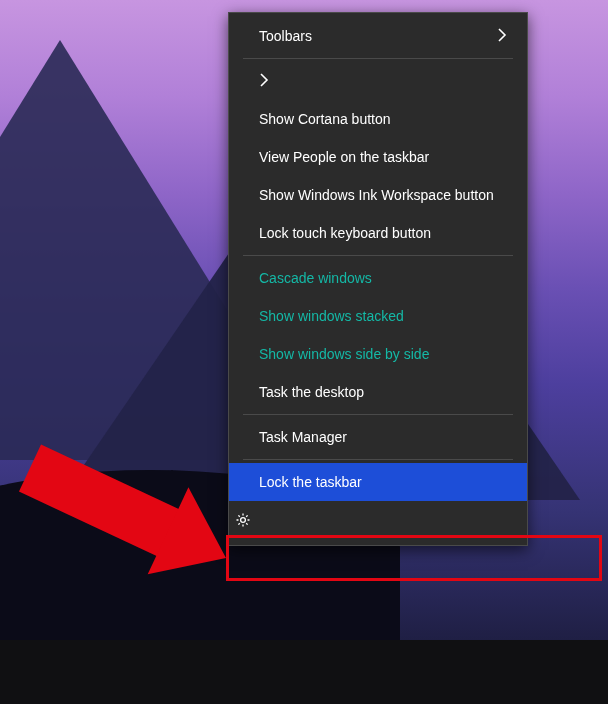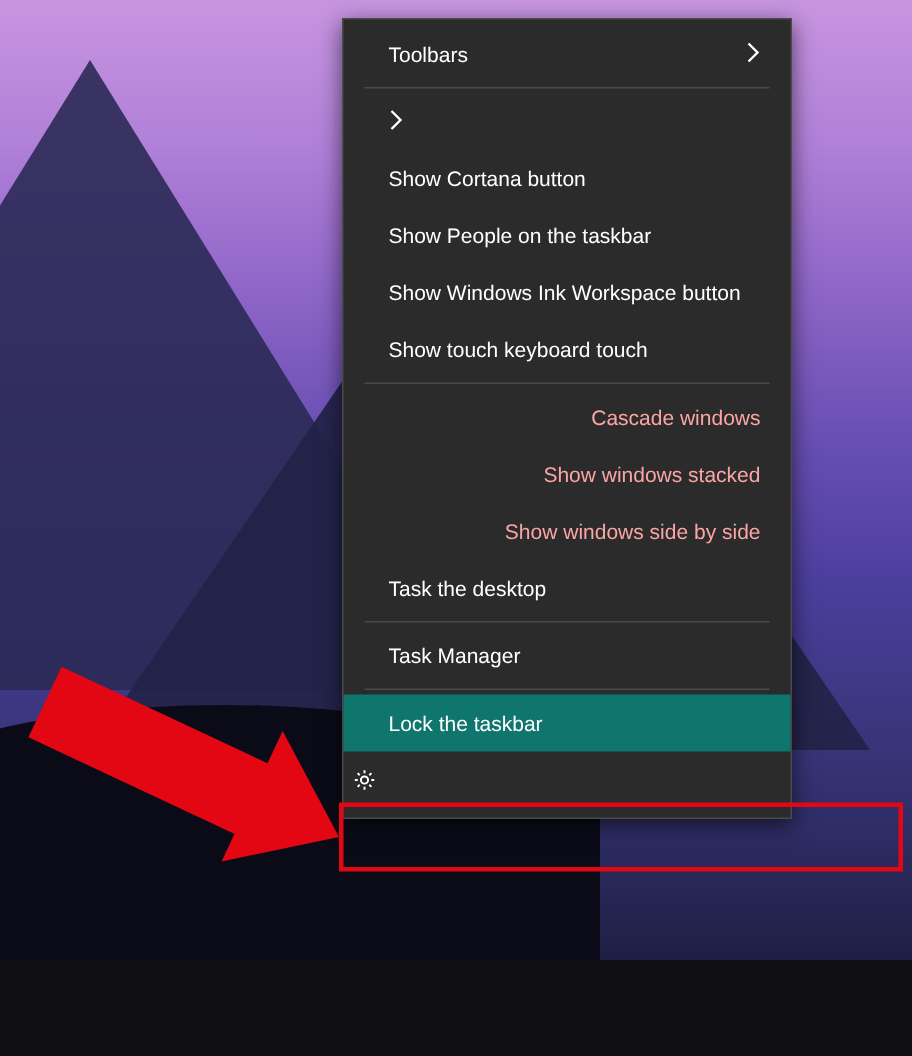--- a/index.html
+++ b/index.html
@@ -98,25 +98,24 @@
     position: relative;
     display: flex;
     align-items: center;
     height: 38px;
     padding: 0 20px 0 30px;
     color: #ffffff;
     cursor: default;
     white-space: nowrap;
   }
   .menu-item.disabled {
-    color: #fca5a5;
-    text-align: right;
+    color: #14b8a6;
   }
   .menu-item.hovered {
-    background: #0f766e;
+    background: #1d4ed8;
   }
   .menu-item .label {
     flex: 1;
   }
   .menu-item .chevron {
     flex: 0 0 auto;
   }
   .menu-item .leading-icon {
     position: absolute;
     left: 6px;
@@ -176,27 +175,27 @@
     <div class="separator"></div>
     <div class="menu-item">
       <span class="chevron"><svg width="10" height="14" viewBox="0 0 10 14">
           <path d="M2 1 L8 7 L2 13" fill="none" stroke="#ffffff" stroke-width="1.6"></path>
         </svg></span>
     </div>
     <div class="menu-item">
       <span class="label">Show Cortana button</span>
     </div>
     <div class="menu-item">
-      <span class="label">Show People on the taskbar</span>
+      <span class="label">View People on the taskbar</span>
     </div>
     <div class="menu-item">
       <span class="label">Show Windows Ink Workspace button</span>
     </div>
     <div class="menu-item">
-      <span class="label">Show touch keyboard touch</span>
+      <span class="label">Lock touch keyboard button</span>
     </div>
     <div class="separator"></div>
     <div class="menu-item disabled">
       <span class="label">Cascade windows</span>
     </div>
     <div class="menu-item disabled">
       <span class="label">Show windows stacked</span>
     </div>
     <div class="menu-item disabled">
       <span class="label">Show windows side by side</span>

